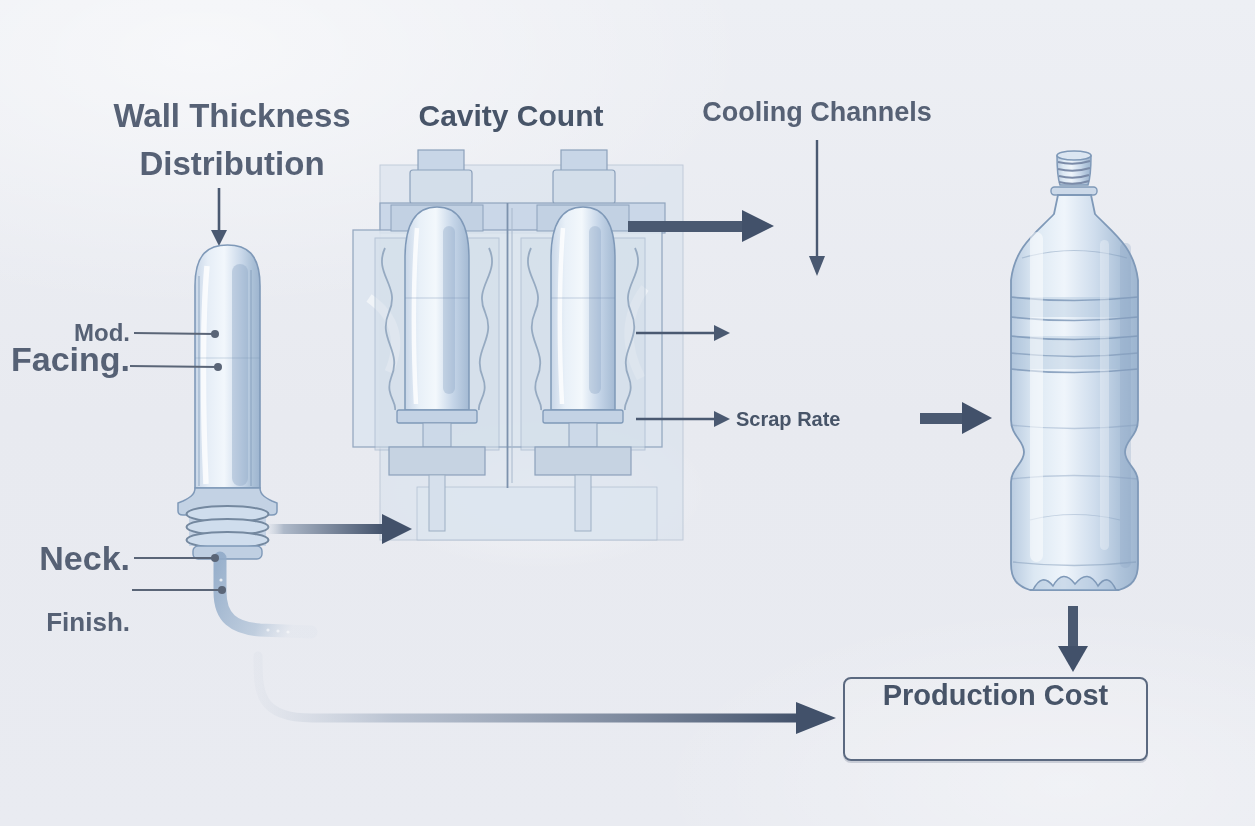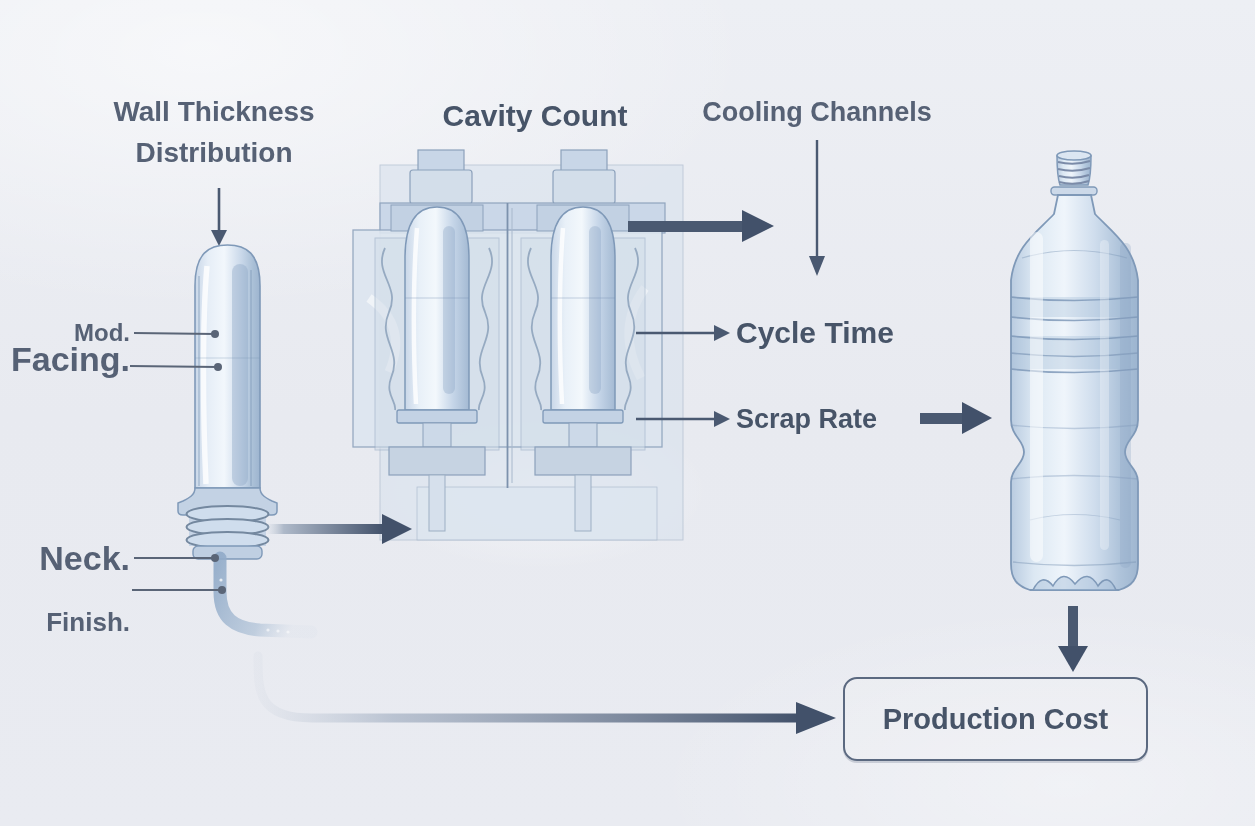--- a/index.html
+++ b/index.html
@@ -29,36 +29,36 @@
   }
   .abs{position:absolute;}
   .lbl{color:var(--label-text);font-weight:700;}
   .lbl-bold{color:var(--bold-text);font-weight:700;}
   .center{text-align:center;}
   .right{text-align:right;}
 
   #glow-mold{left:370px;top:410px;width:340px;height:160px;
     background:radial-gradient(closest-side, rgba(255,255,255,.5), rgba(255,255,255,0));}
 
-  #wall-title{left:84px;top:92px;width:260px;font-size:28px;line-height:1.45;font-weight:600;}
-  #cavity-title{left:410px;top:98px;width:250px;font-size:30px;line-height:1.2;}
+  #wall-title{left:102px;top:92px;width:260px;font-size:33px;line-height:1.45;font-weight:600;}
+  #cavity-title{left:386px;top:98px;width:250px;font-size:30px;line-height:1.2;}
   #cooling-title{left:696px;top:96px;width:242px;font-size:27px;line-height:1.2;}
 
   #mod-label{left:20px;top:318px;width:110px;font-size:24px;line-height:30px;}
   #facing-label{left:10px;top:344px;width:120px;font-size:34px;line-height:30px;}
   #neck-label{left:28px;top:543px;width:102px;font-size:34px;line-height:30px;}
   #finish-label{left:18px;top:575px;width:112px;font-size:26px;line-height:30px;margin-top:32px;}
 
   #cycle-label{left:736px;top:316px;font-size:30px;line-height:34px;}
-  #scrap-label{left:736px;top:402px;font-size:27px;line-height:34px;}
+  #scrap-label{left:736px;top:402px;font-size:20px;line-height:34px;}
 
   #cost-box{
     left:843px;top:677px;width:301px;height:80px;
-    border:2.5px solid var(--box-border);border-radius:14px;
-    display:flex;align-items:center;justify-content:center;
+    border:2.5px solid var(--box-border);border-radius:8px;
+    display:flex;align-items:flex-start;justify-content:center;
     box-shadow:0 2px 0 rgba(90,104,128,.25);
     background:rgba(255,255,255,.06);
   }
   #cost-box span{font-size:29px;}
 
   svg{display:block;}
 </style>
 </head>
 <body>
 
@@ -210,21 +210,20 @@
 
   <svg class="abs" style="left:801px;top:138px;" width="32" height="142" viewBox="0 0 32 142">
     <line x1="16" y1="2" x2="16" y2="120" stroke="var(--arrow)" stroke-width="2.4"></line>
     <polygon points="8,118 24,118 16,138" fill="var(--arrow)"></polygon>
   </svg>
 
   <svg class="abs" style="left:634px;top:318px;" width="100" height="30" viewBox="0 0 100 30">
     <line x1="2" y1="15" x2="80" y2="15" stroke="var(--arrow)" stroke-width="2.4"></line>
     <polygon points="80,7 80,23 96,15" fill="var(--arrow)"></polygon>
   </svg>
-  <div id="cycle-label" class="abs lbl-bold">Cycle Time</div>
 
   <svg class="abs" style="left:634px;top:404px;" width="100" height="30" viewBox="0 0 100 30">
     <line x1="2" y1="15" x2="80" y2="15" stroke="var(--arrow)" stroke-width="2.4"></line>
     <polygon points="80,7 80,23 96,15" fill="var(--arrow)"></polygon>
   </svg>
   <div id="scrap-label" class="abs lbl-bold">Scrap Rate</div>
 
   <svg class="abs" style="left:920px;top:400px;" width="74" height="36" viewBox="0 0 74 36">
     <rect x="0" y="13" width="44" height="11" fill="var(--arrow)"></rect>
     <polygon points="42,2 72,18 42,34" fill="var(--arrow-dark)"></polygon>

